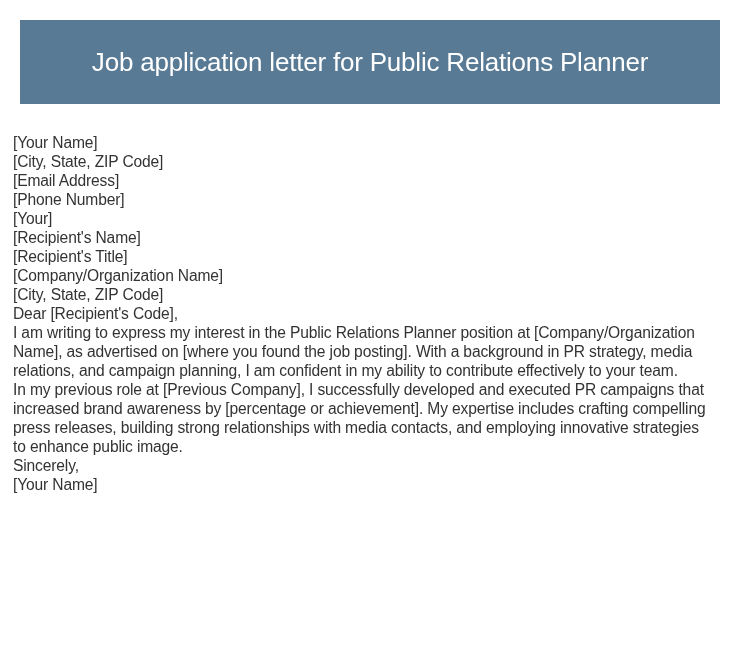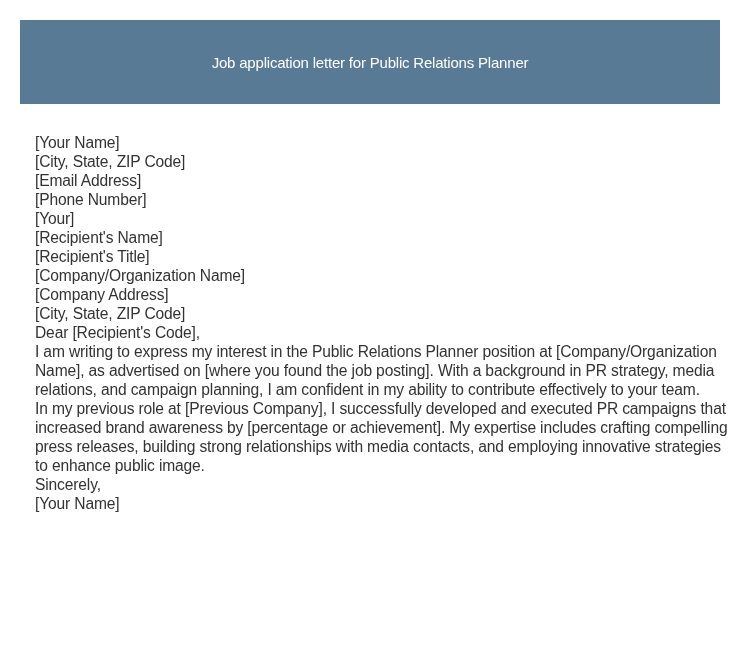--- a/index.html
+++ b/index.html
@@ -21,28 +21,28 @@
       top: 20px;
       width: 700px;
       height: 84px;
       background: #587a94;
       display: flex;
       align-items: center;
       justify-content: center;
     }
     .header-title {
       color: #ffffff;
-      font-size: 15px;
+      font-size: 26px;
       letter-spacing: -0.2px;
       margin: 0;
       font-weight: normal;
     }
     .letter {
       position: absolute;
-      left: 35px;
+      left: 13px;
       top: 133px;
       width: 700px;
       font-size: 15.6px;
       line-height: 19px;
       letter-spacing: -0.15px;
       color: #333333;
     }
     .letter .line {
       display: block;
       white-space: normal;
@@ -57,20 +57,19 @@
 
 <div class="letter">
   <span class="line">[Your Name]</span>
   <span class="line">[City, State, ZIP Code]</span>
   <span class="line">[Email Address]</span>
   <span class="line">[Phone Number]</span>
   <span class="line">[Your]</span>
   <span class="line">[Recipient's Name]</span>
   <span class="line">[Recipient's Title]</span>
   <span class="line">[Company/Organization Name]</span>
-  <span class="line">[Company Address]</span>
   <span class="line">[City, State, ZIP Code]</span>
   <span class="line">Dear [Recipient's Code],</span>
   <span class="line">I am writing to express my interest in the Public Relations Planner position at [Company/Organization Name], as advertised on [where you found the job posting]. With a background in PR strategy, media relations, and campaign planning, I am confident in my ability to contribute effectively to your team.</span>
   <span class="line">In my previous role at [Previous Company], I successfully developed and executed PR campaigns that increased brand awareness by [percentage or achievement]. My expertise includes crafting compelling press releases, building strong relationships with media contacts, and employing innovative strategies to enhance public image.</span>
   <span class="line">Sincerely,</span>
   <span class="line">[Your Name]</span>
 </div>
 
 </body></html>

